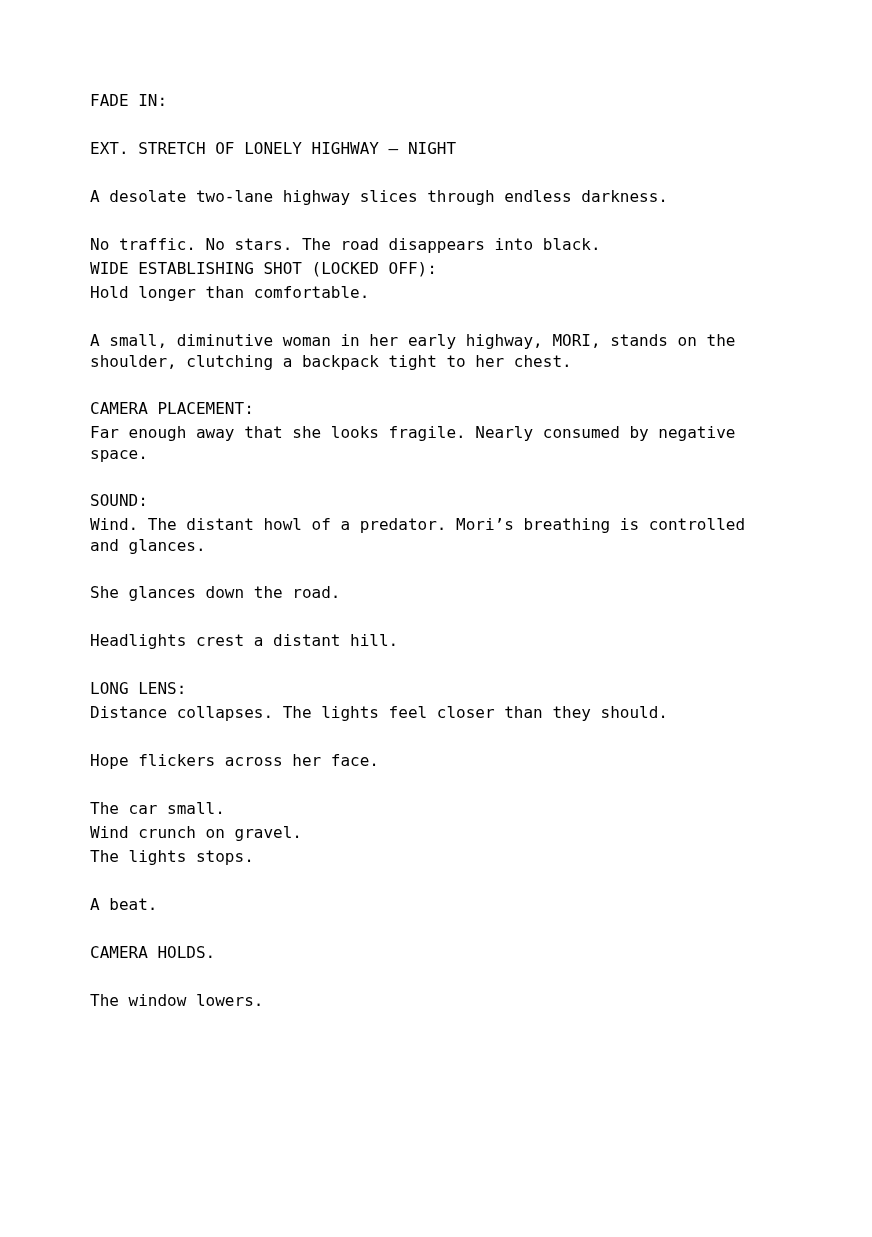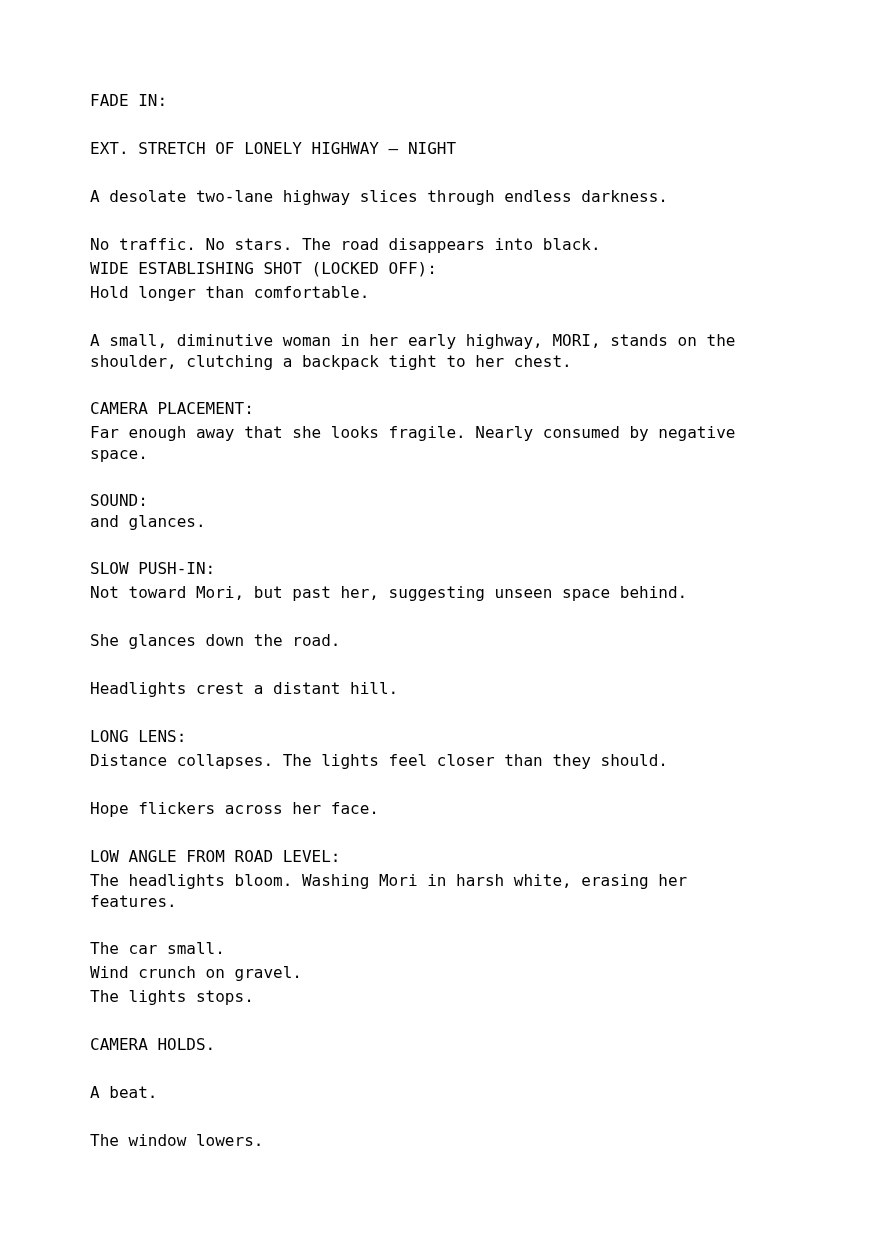--- a/index.html
+++ b/index.html
@@ -66,63 +66,55 @@
   </div>
 
   <div class="block">
     <span class="line">CAMERA PLACEMENT:</span>
     <span class="line">Far enough away that she looks fragile. Nearly consumed by negative</span>
     <span class="line wrap">space.</span>
   </div>
 
   <div class="block">
     <span class="line">SOUND:</span>
+    <span class="line">Wind. The distant howl of a predator. Mori’s breathing is controlled</span>
     <span class="line wrap">and glances.</span>
   </div>
 
-  <div class="block">
-    <span class="line">SLOW PUSH-IN:</span>
-    <span class="line">Not toward Mori, but past her, suggesting unseen space behind.</span>
-  </div>
 
   <div class="block">
     <span class="line">She glances down the road.</span>
   </div>
 
   <div class="block">
     <span class="line">Headlights crest a distant hill.</span>
   </div>
 
   <div class="block">
     <span class="line">LONG LENS:</span>
     <span class="line">Distance collapses. The lights feel closer than they should.</span>
   </div>
 
   <div class="block">
     <span class="line">Hope flickers across her face.</span>
   </div>
 
 
-  <div class="block">
-    <span class="line">LOW ANGLE FROM ROAD LEVEL:</span>
-    <span class="line">The headlights bloom. Washing Mori in harsh white, erasing her</span>
-    <span class="line wrap">features.</span>
-  </div>
 
   <div class="block">
     <span class="line">The car small.</span>
     <span class="line">Wind crunch on gravel.</span>
     <span class="line">The lights stops.</span>
   </div>
 
   <div class="block">
-    <span class="line">CAMERA HOLDS.</span>
+    <span class="line">A beat.</span>
   </div>
 
   <div class="block">
-    <span class="line">A beat.</span>
+    <span class="line">CAMERA HOLDS.</span>
   </div>
 
   <div class="block">
     <span class="line">The window lowers.</span>
   </div>
 
 </div>
 
 </body></html>

